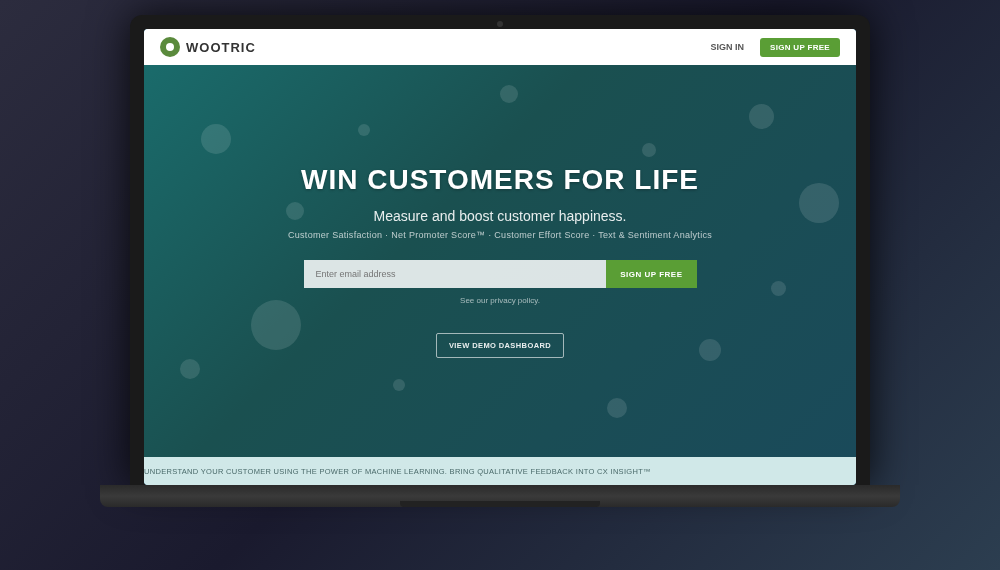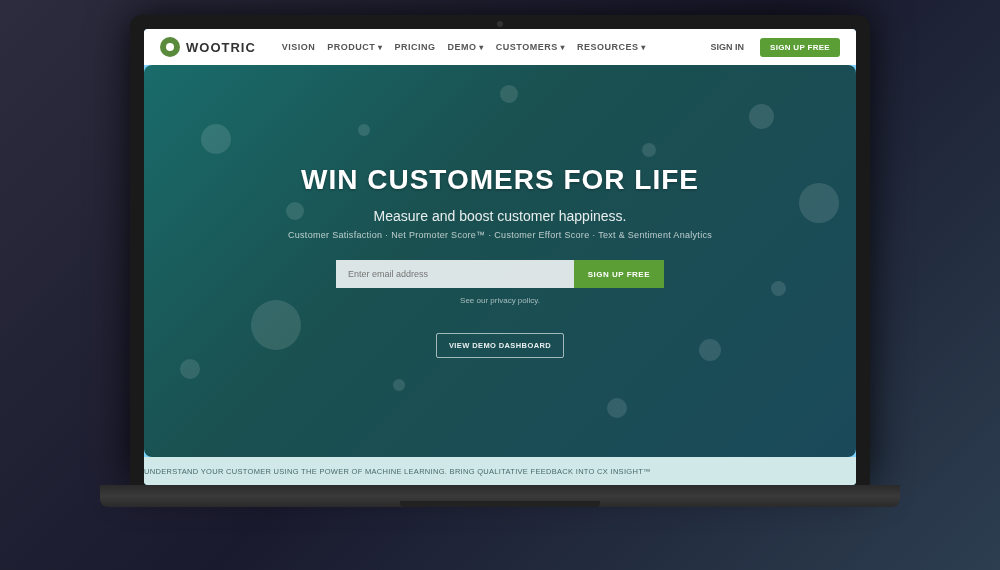--- a/index.html
+++ b/index.html
@@ -172,21 +172,20 @@
     .hero {
       flex: 1;
       display: flex;
       flex-direction: column;
       align-items: center;
       justify-content: center;
       padding: 20px;
       position: relative;
       background: linear-gradient(135deg, #1a6b6b 0%, #1a5050 40%, #1a4a5a 100%);
       overflow: hidden;
-      border-radius: 8px;
     }
 
     
     .bubble {
       position: absolute;
       border-radius: 50%;
       background: rgba(255,255,255,0.12);
     }
 
     .hero-title {
@@ -210,21 +209,21 @@
       font-size: 9px;
       color: rgba(255,255,255,0.7);
       text-align: center;
       margin-bottom: 20px;
       letter-spacing: 0.3px;
     }
 
     .email-form {
       display: flex;
       gap: 0;
-      width: 328px;
+      width: 393px;
       margin-bottom: 8px;
     }
 
     .email-input {
       flex: 1;
       padding: 9px 12px;
       font-size: 9px;
       border: none;
       outline: none;
       color: #333;
@@ -292,28 +291,20 @@
 <div class="laptop-container">
   <div class="laptop-screen-bezel">
     <div class="laptop-camera"></div>
     <div class="laptop-screen">
       <div class="website">
 
         <div class="navbar">
           <div class="logo-area">
             <div class="logo-icon"></div>
             <span class="logo-text">WOOTRIC</span>
-          </div>
-          <div class="nav-items">
-            <span class="nav-item">VISION</span>
-            <span class="nav-item has-arrow">PRODUCT</span>
-            <span class="nav-item">PRICING</span>
-            <span class="nav-item has-arrow">DEMO</span>
-            <span class="nav-item has-arrow">CUSTOMERS</span>
-            <span class="nav-item has-arrow">RESOURCES</span>
           </div>
           <span class="nav-signin">SIGN IN</span>
           <div class="nav-signup-btn">SIGN UP FREE</div>
         </div>
 
         <div class="hero">
 
           <div id="bubbles-container">
               <div class="bubble" style="left: 8%; top: 15%; width: 30px; height: 30px; position: absolute;"></div>
               <div class="bubble" style="left: 20%; top: 35%; width: 18px; height: 18px; position: absolute;"></div>

